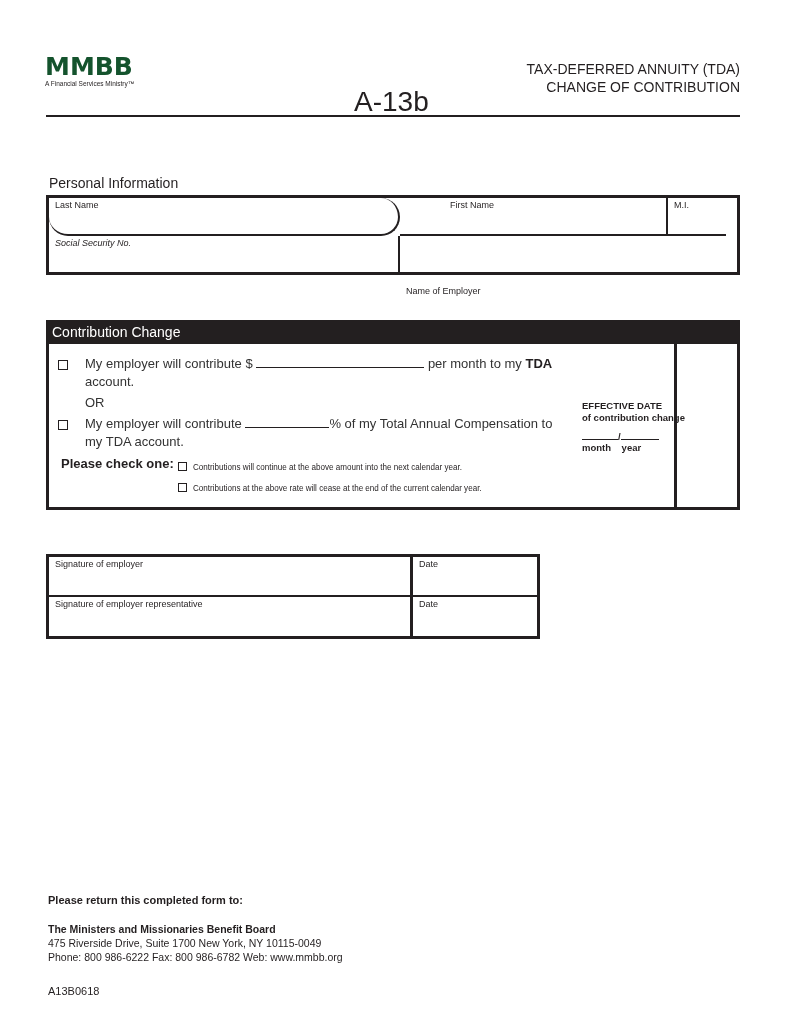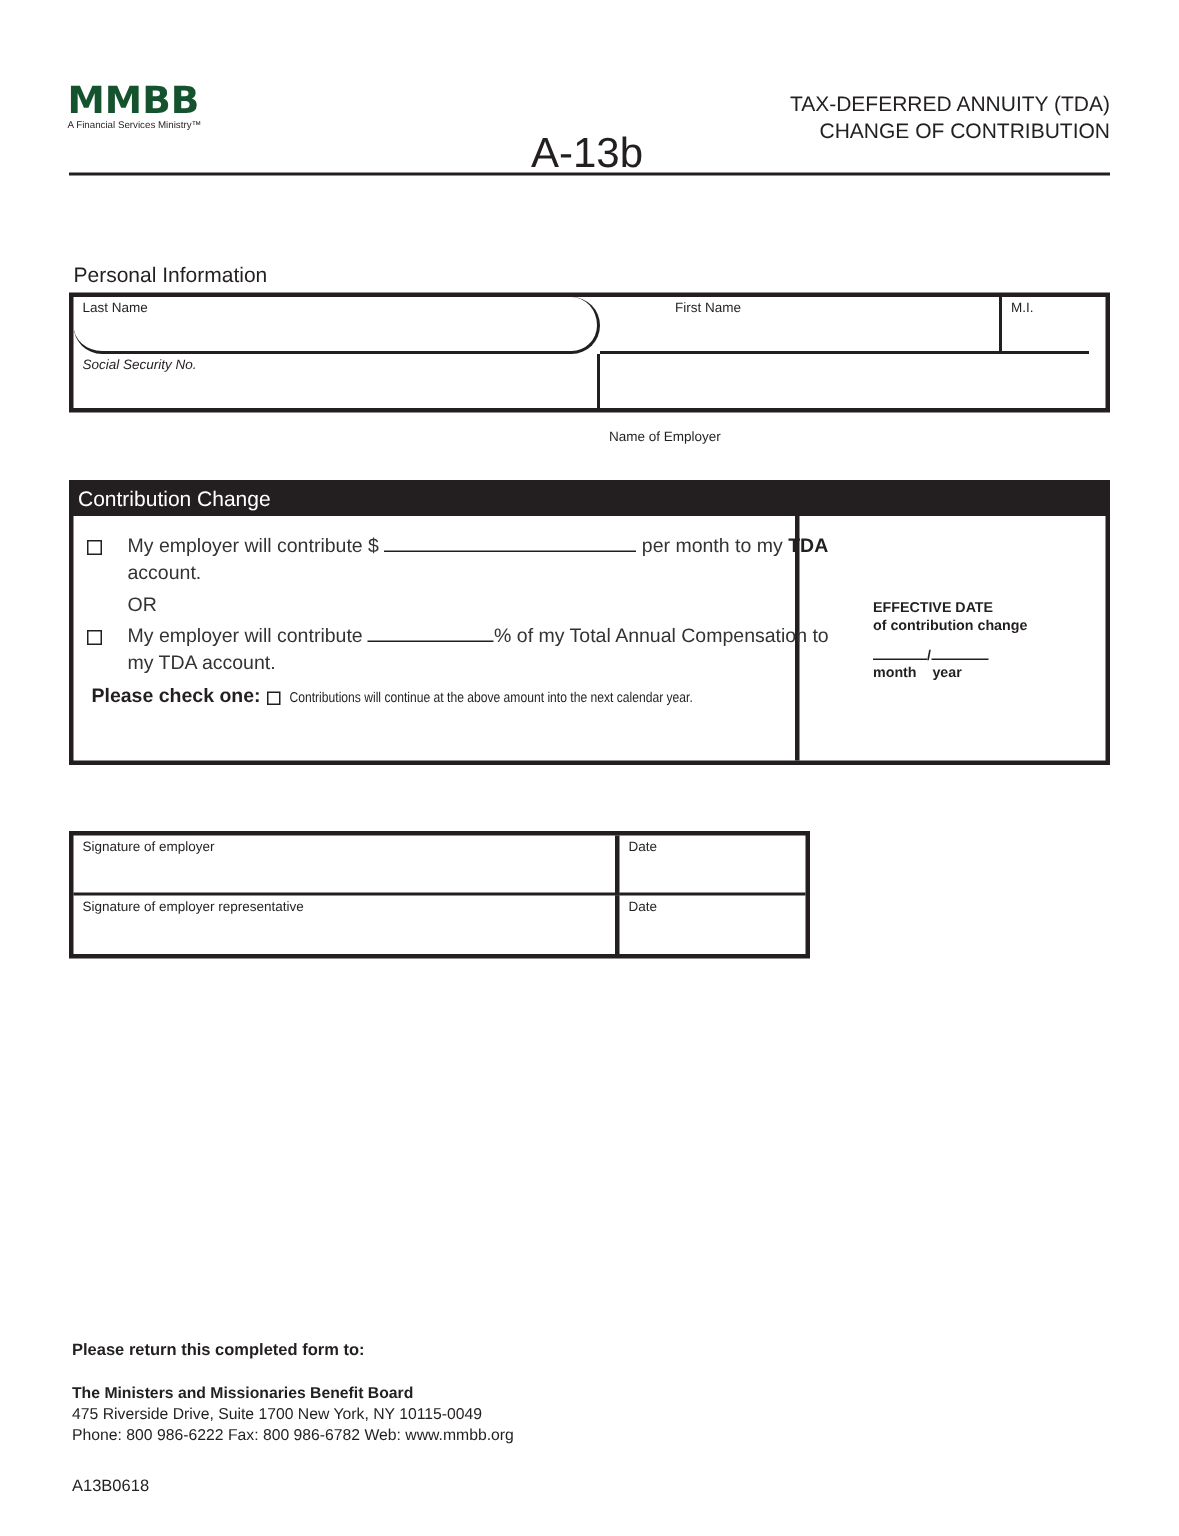--- a/index.html
+++ b/index.html
@@ -53,21 +53,21 @@
   <div class="cell" style="left:0;top:38px;width:351px;height:36px;border-right:2px solid #231f20;font-style:italic;">
     <div class="lbl">Social Security No.</div>
   </div>
   <div class="cell" style="left:351px;top:38px;width:337px;height:33px;margin-top:48px;">
     <div class="lbl">Name of Employer</div>
   </div>
 </div>
 
 <div class="abs cc-head">Contribution Change</div>
 <div class="abs box cc-body" style="border-top:none;">
-  <div class="cell" style="left:0;top:0;width:484px;height:166px;border-right:3px solid #231f20;">
+  <div class="cell" style="left:0;top:0;width:628px;height:166px;border-right:3px solid #231f20;">
 
     <div class="cell txt" style="left:9px;top:14px;"><span class="cb"></span></div>
     <div class="cell txt" style="left:36px;top:14px;width:480px;">
       <span>My employer will contribute $</span>
       <span class="line" style="width:168px;"></span>
       <span>per month to my</span>
       <b style="color:#231f20;">TDA</b><br>
       <span>account.</span>
     </div>
     <div class="cell txt" style="left:36px;top:53px;">OR</div>
@@ -76,20 +76,24 @@
     <div class="cell txt" style="left:36px;top:74px;width:490px;">
       <span>My employer will contribute</span>
       <span class="line" style="width:84px;"></span><span>% of my Total Annual Compensation to</span><br>
       <span>my TDA account.</span>
     </div>
 
     <div class="cell" style="left:12px;top:114px;font-size:13px;font-weight:bold;line-height:18px;color:#231f20;">Please check one:</div>
     <div class="cell" style="left:129px;top:116px;">
       <span class="cb" style="width:7px;height:7px;"></span>
       <span class="small" style="display:inline-block;vertical-align:middle;margin-left:2px;">Contributions will continue at the above amount into the next calendar year.</span>
+    </div>
+    <div class="cell" style="left:129px;top:137px;">
+      <span class="cb" style="width:7px;height:7px;"></span>
+      <span class="small" style="display:inline-block;vertical-align:middle;margin-left:2px;">Contributions at the above rate will cease at the end of the current calendar year.</span>
     </div>
   </div>
   <div class="cell" style="left:533px;top:0;width:155px;height:166px;text-align:left;color:#231f20;font-weight:bold;">
     <div style="margin-top:59px;font-size:9.5px;line-height:12px;">EFFECTIVE DATE</div>
     <div style="font-size:9.5px;line-height:12px;">of contribution change</div>
     <div style="margin-top:6px;font-size:9.5px;line-height:11px;">
       <span class="line" style="width:36px;height:9px;"></span><span>/</span><span class="line" style="width:38px;height:9px;"></span>
     </div>
     <div style="font-size:9.5px;line-height:12px;">
       <span>month</span>&nbsp;&nbsp;&nbsp;&nbsp;<span>year</span>

